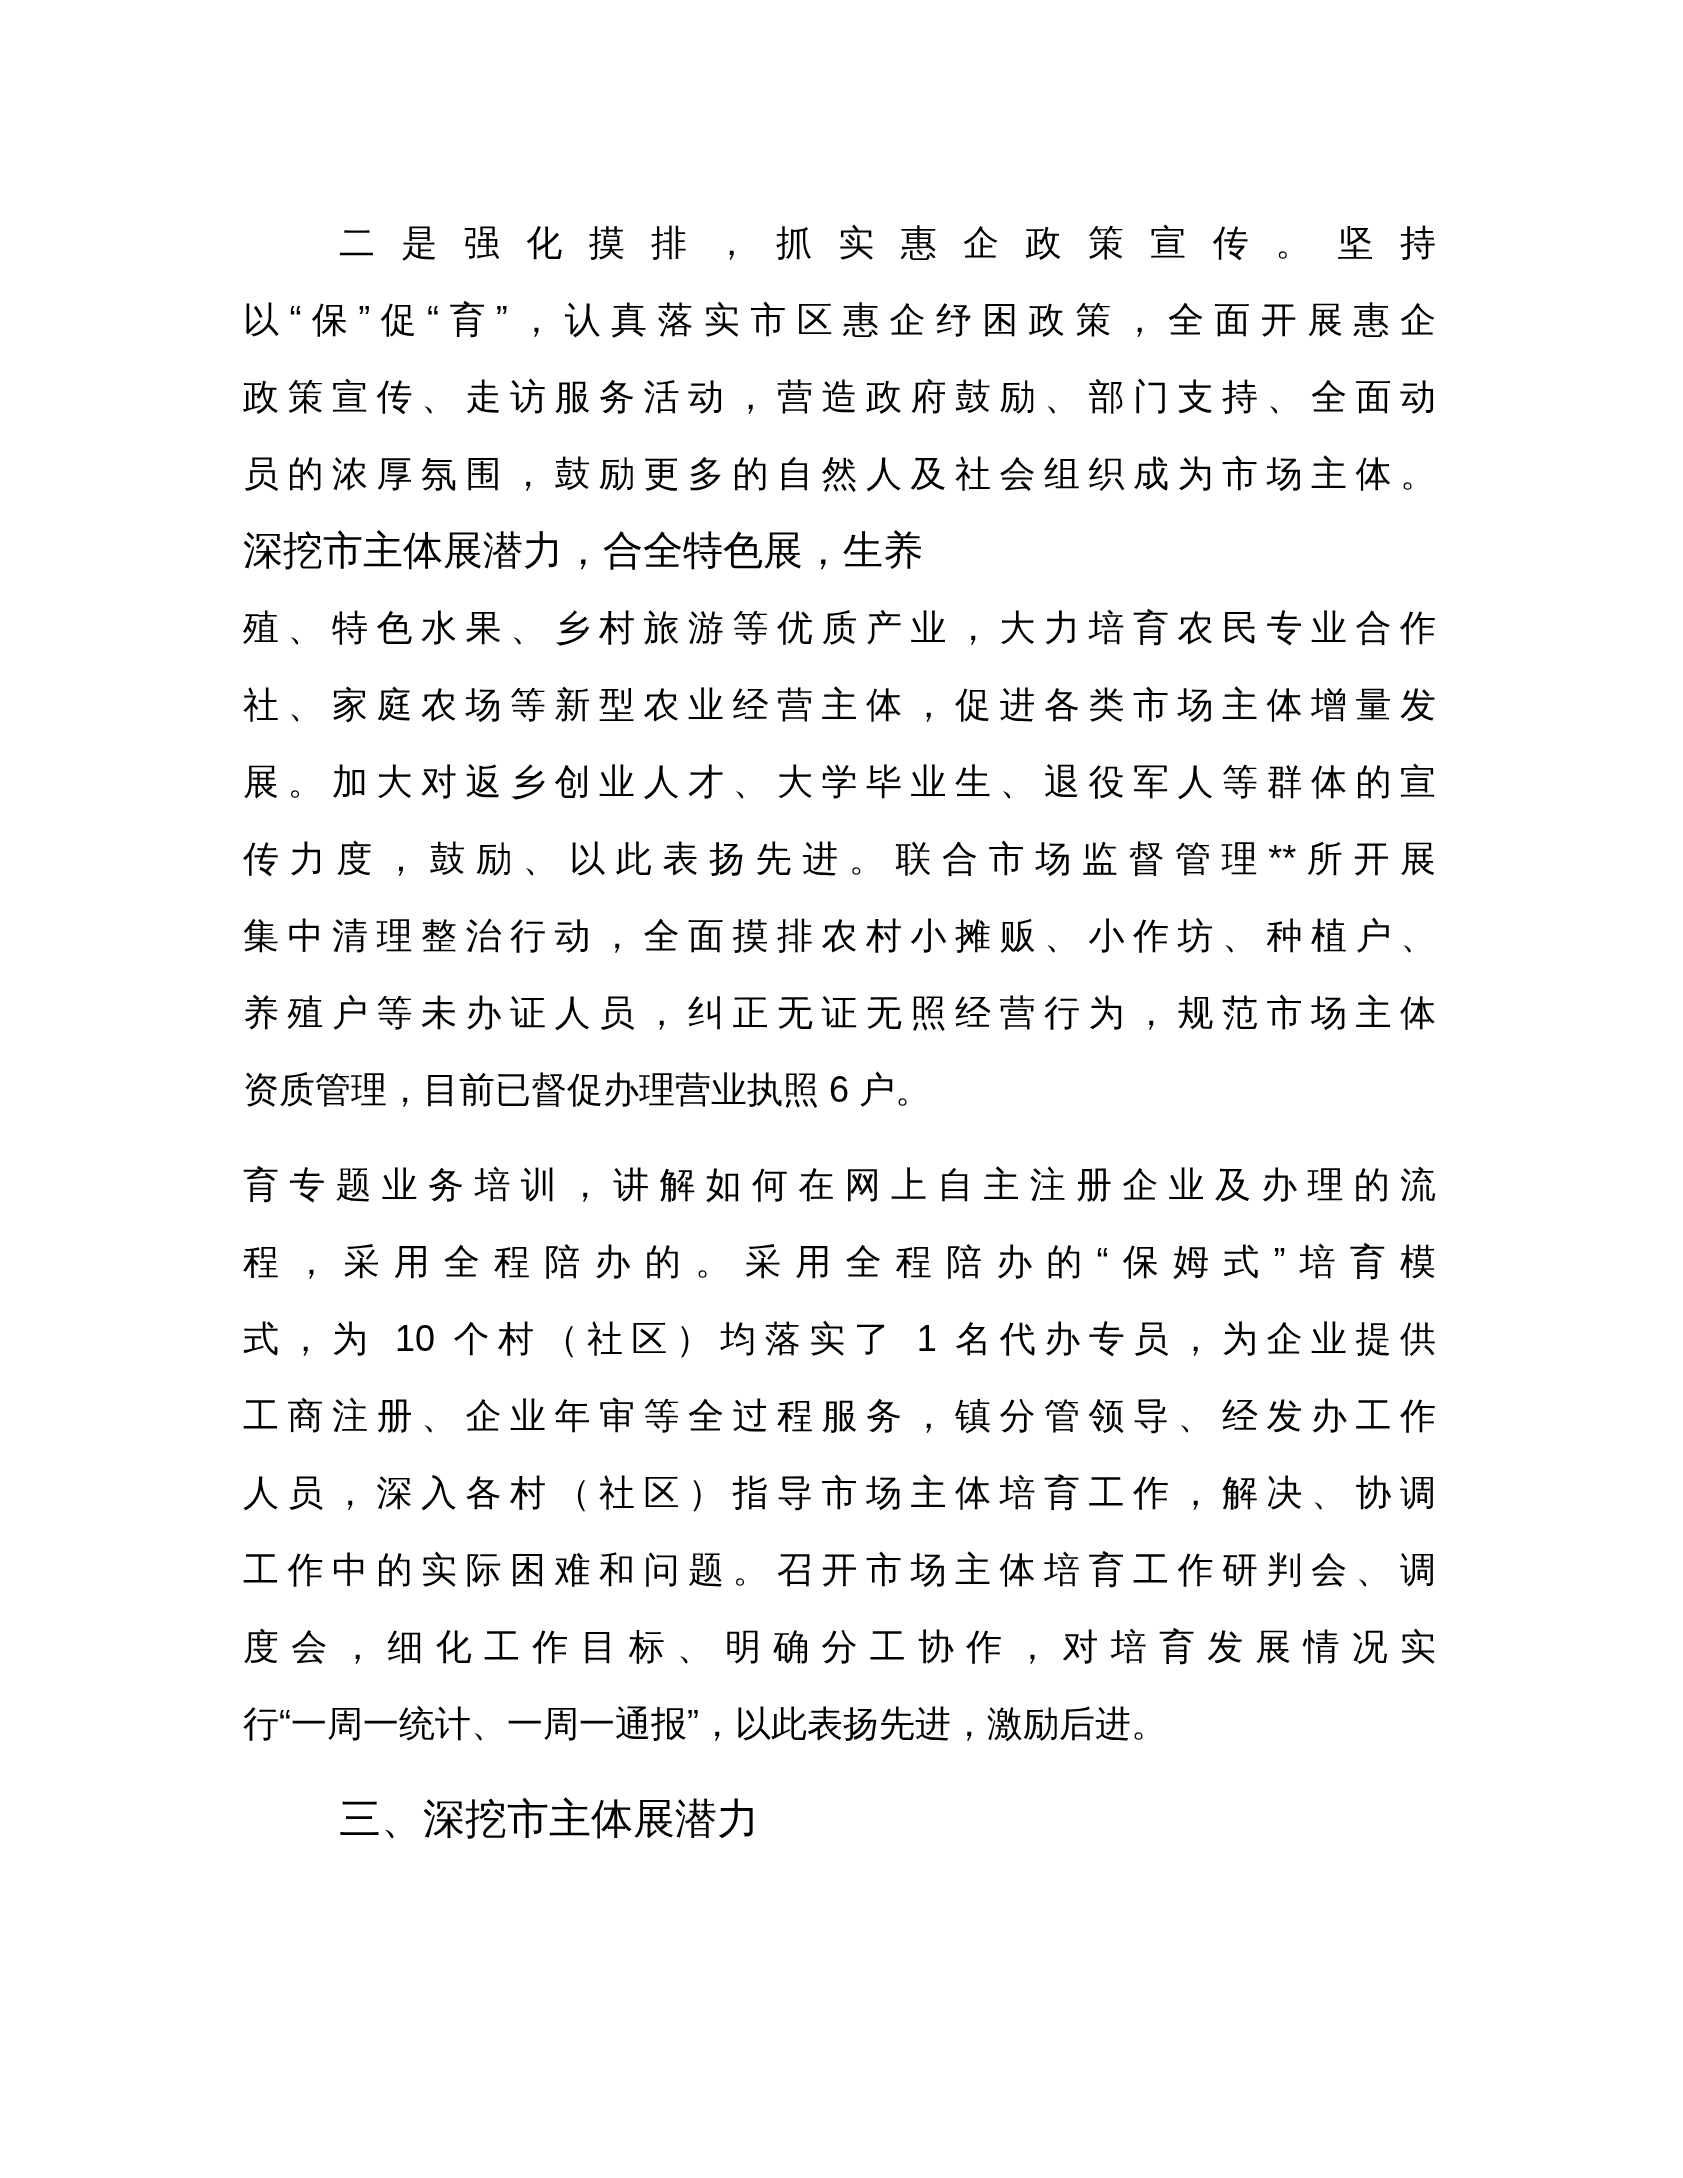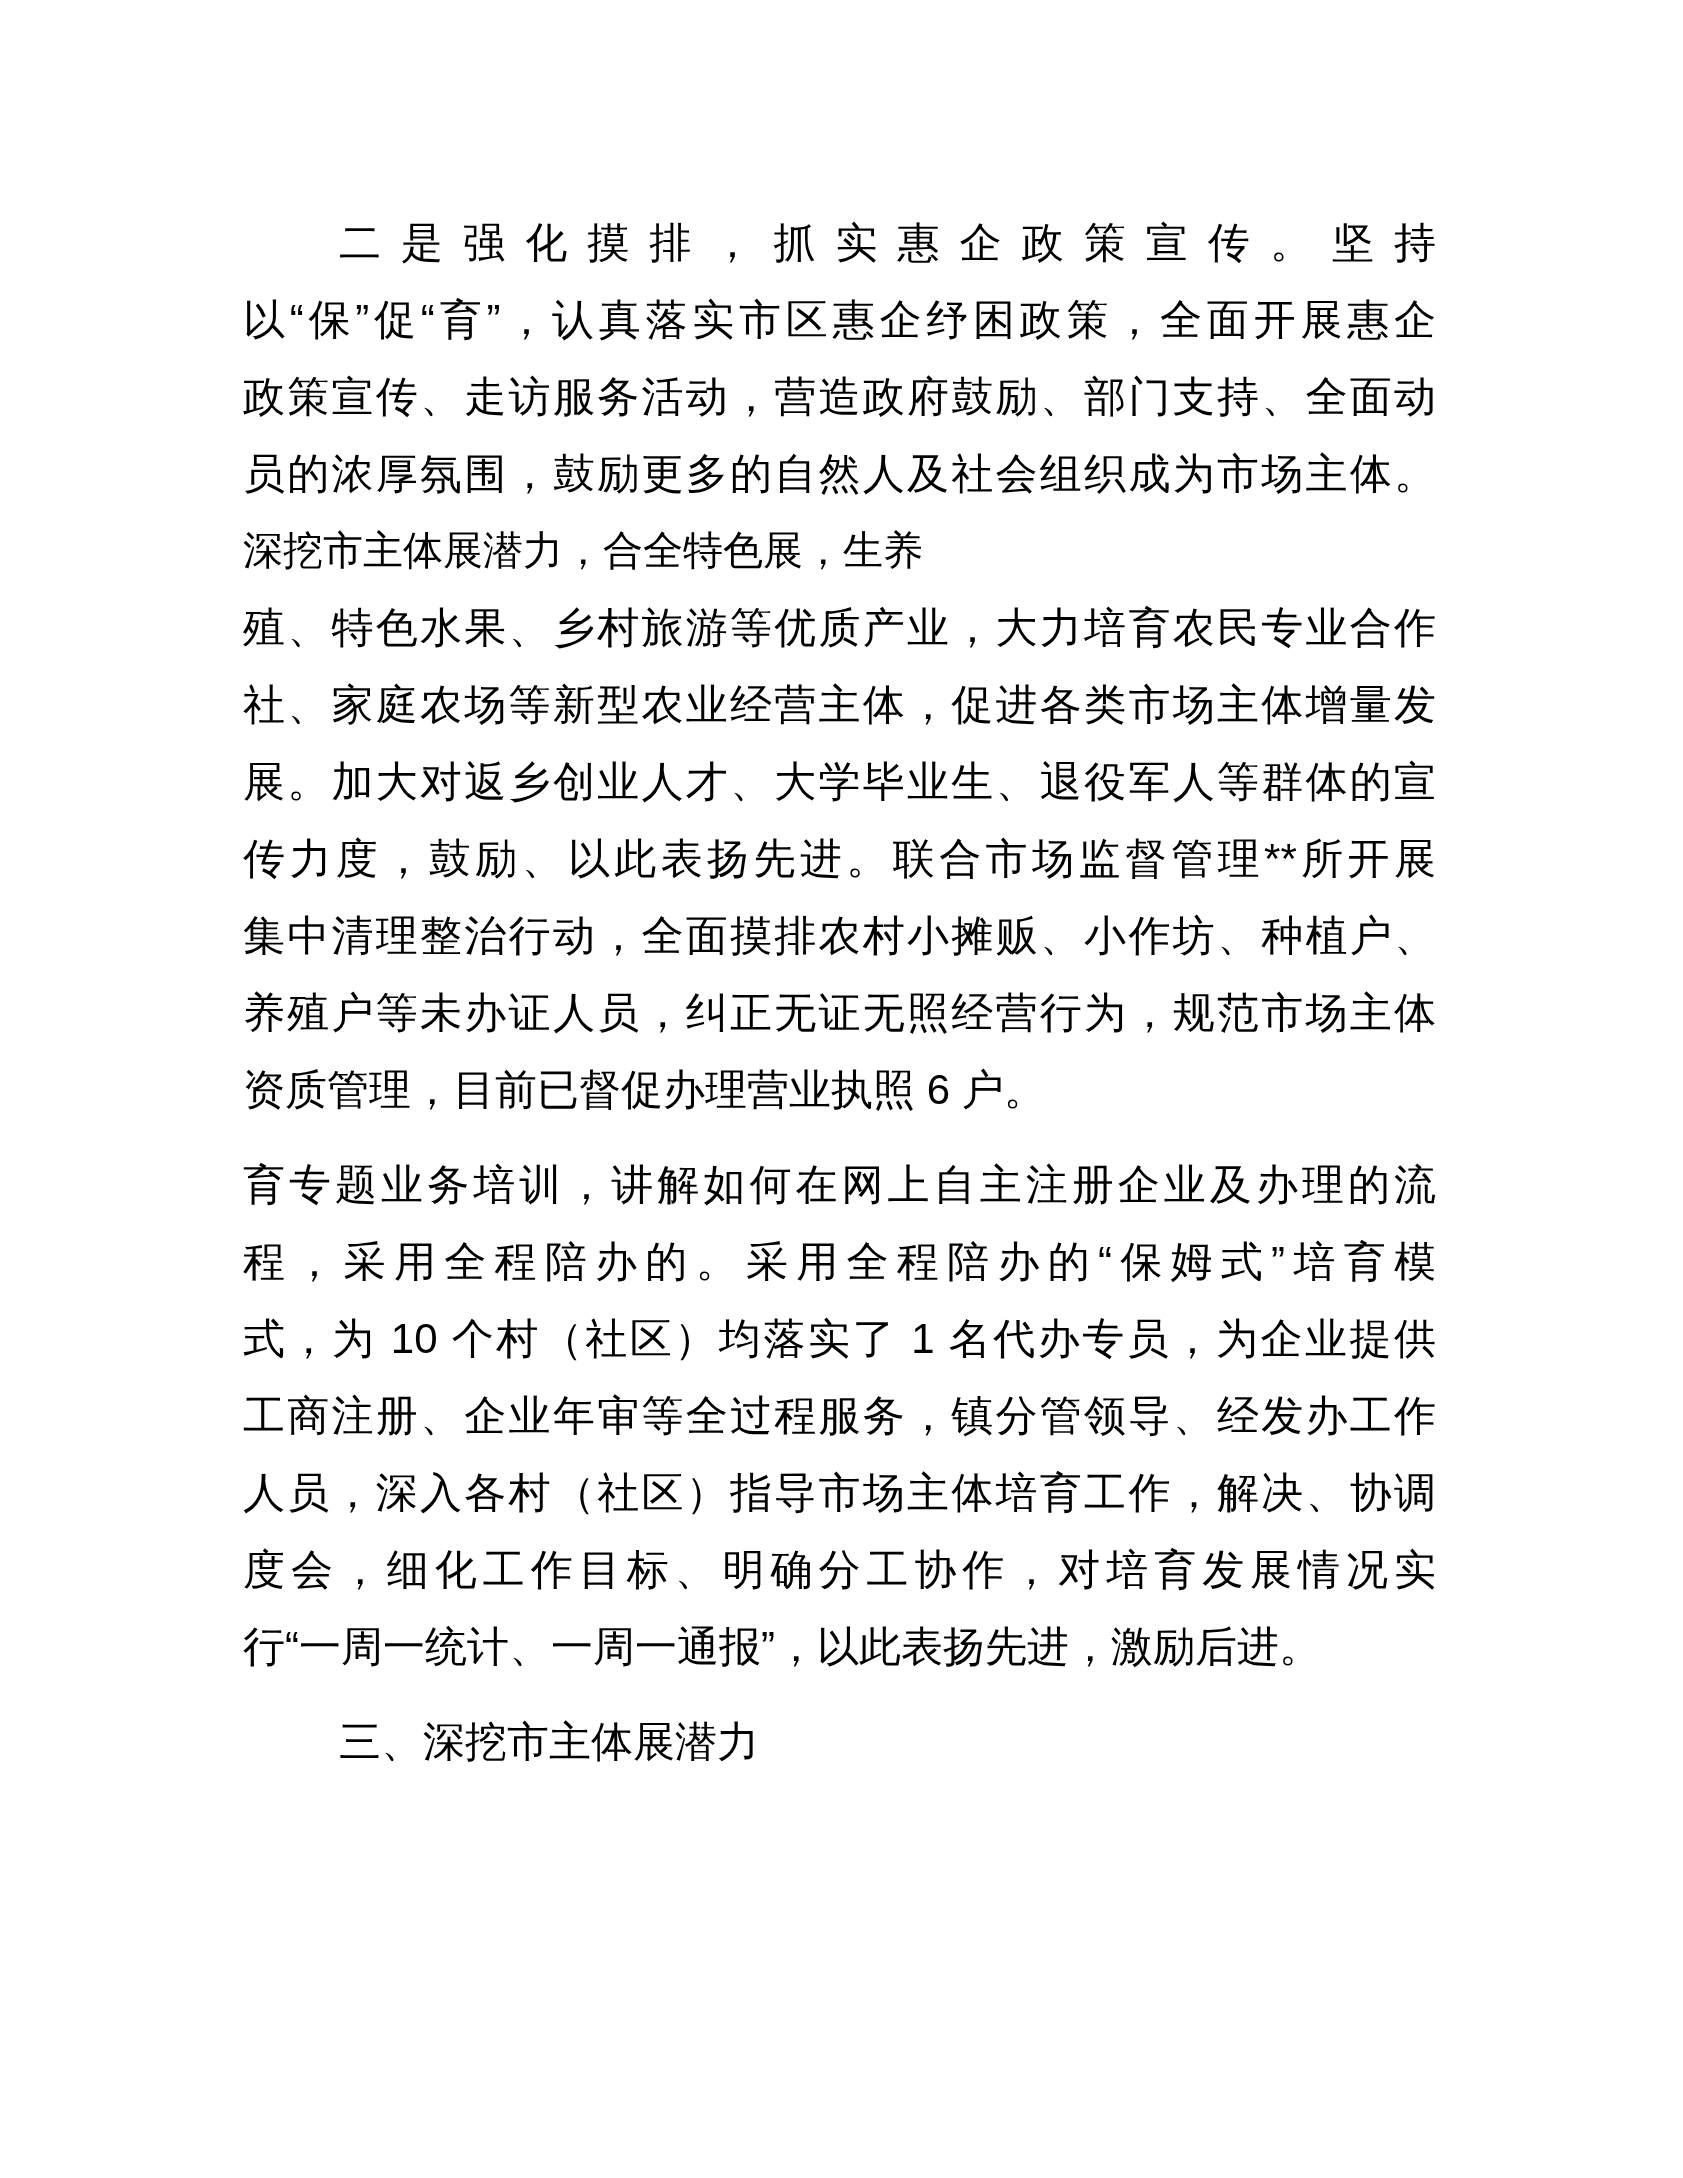--- a/index.html
+++ b/index.html
@@ -16,21 +16,21 @@
     font-family: "Liberation Sans", sans-serif;
     color: #000000;
   }
   .content {
     position: absolute;
     left: 243px;
     top: 204px;
     width: 1193px;
   }
   .ln {
-    font-size: 42px;
+    font-size: 36px;
     line-height: 77px;
     color: #000000;
     text-align: justify;
     text-align-last: justify;
     word-break: break-all;
   }
   .ln.first {
     text-indent: 96px;
   }
   .ln.last {
@@ -82,20 +82,21 @@
       <div class="ln">养殖户等未办证人员，纠正无证无照经营行为，规范市场主体</div>
       <div class="ln last">资质管理，目前已督促办理营业执照 6 户。</div>
     </div>
 
     <div class="para spaced">
       <div class="ln">育专题业务培训，讲解如何在网上自主注册企业及办理的流</div>
       <div class="ln">程，采用全程陪办的。采用全程陪办的“保姆式”培育模</div>
       <div class="ln">式，为 10 个村（社区）均落实了 1 名代办专员，为企业提供</div>
       <div class="ln">工商注册、企业年审等全过程服务，镇分管领导、经发办工作</div>
       <div class="ln">人员，深入各村（社区）指导市场主体培育工作，解决、协调</div>
+      <div class="ln">工作中的实际困难和问题。召开市场主体培育工作研判会、调</div>
       <div class="ln">度会，细化工作目标、明确分工协作，对培育发展情况实</div>
       <div class="ln last">行“一周一统计、一周一通报”，以此表扬先进，激励后进。</div>
     </div>
 
     <div class="heading-line">三、深挖市主体展潜力</div>
 
   </div>
 </div>
 
 

